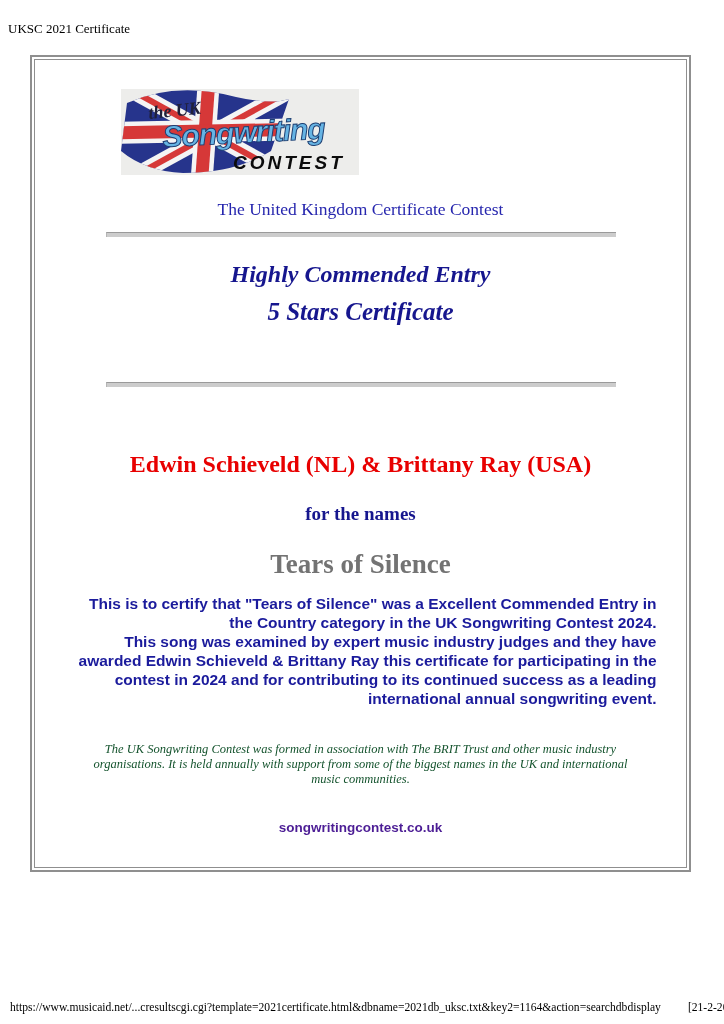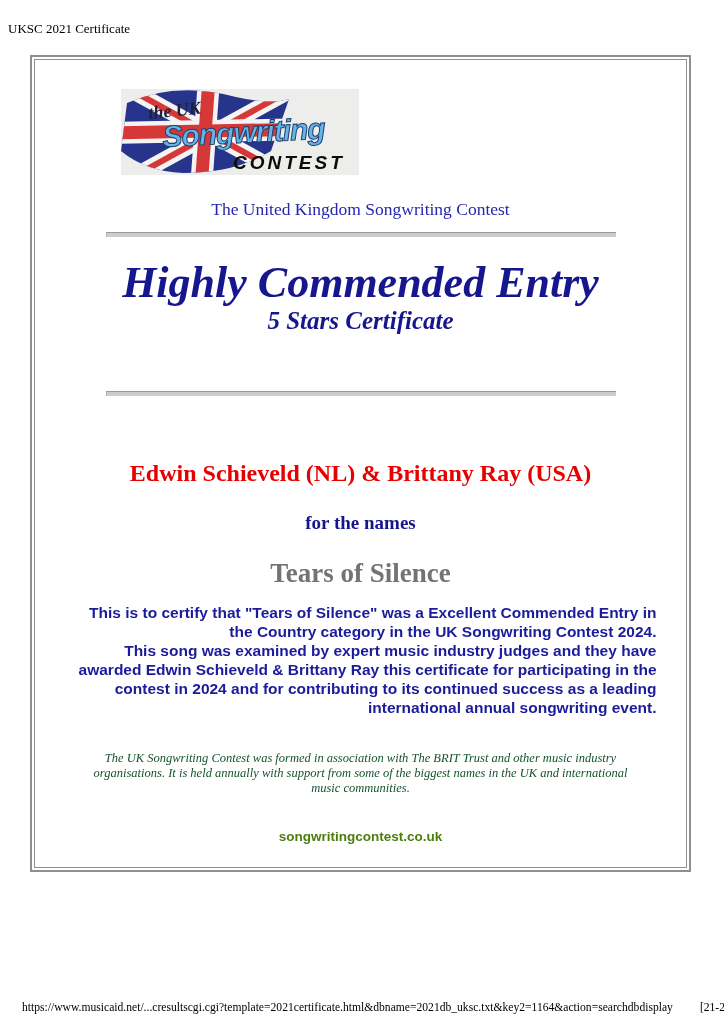--- a/index.html
+++ b/index.html
@@ -10,21 +10,21 @@
     overflow: hidden;
   }
 
   
   .print-header {
     position: absolute; top: 21px; left: 8px;
     font-size: 13px; color: #000;
     font-family: "Liberation Serif", serif;
   }
   .print-footer {
-    position: absolute; top: 1001px; left: 22px; right: 2px;
+    position: absolute; top: 1001px; left: 10px; right: 2px;
     font-size: 11.6px; color: #000;
     font-family: "Liberation Serif", serif;
     white-space: nowrap;
     display: flex; justify-content: space-between; gap: 27px;
   }
 
   
   .cert-outer {
     position: absolute; left: 30px; top: 55px;
     width: 661px; height: 817px;
@@ -55,22 +55,22 @@
   }
   .rule {
     width: 510px; height: 5px;
     margin: 12px auto 0 auto;
     background: #cccccc;
     border-top: 1px solid #9a9a9a;
     border-left: 1px solid #b5b5b5;
   }
   .rule-2 { margin-top: 55px; }
   .award-title {
-    margin-top: 25px;
-    font-size: 44px; line-height: 42px;
+    margin-top: 16px;
+    font-size: 24px; line-height: 42px;
     font-weight: bold; font-style: italic;
     color: #16168e;
     font-family: "Liberation Serif", serif;
   }
   .award-subtitle {
     margin-top: 2px;
     font-size: 25px; line-height: 30px;
     font-weight: bold; font-style: italic;
     color: #16168e;
     font-family: "Liberation Serif", serif;
@@ -110,21 +110,21 @@
     width: 556px;
     font-size: 12.5px; line-height: 15px;
     font-style: italic;
     color: #14532d;
     font-family: Liberation Serif, serif;
   }
   .website {
     margin-top: 33px;
     font-size: 13.5px;
     font-weight: bold;
-    color: #4d7c0f;
+    color: #4c1d95;
     font-family: "Liberation Sans", sans-serif;
   }
 
   
   .logo-the-uk {
     font-family: "Liberation Serif", serif;
     font-style: italic; font-weight: bold;
     font-size: 18px; fill: #20203a;
   }
   .logo-songwriting {
@@ -176,21 +176,21 @@
           <line x1="88" y1="-10" x2="80" y2="100"></line>
           <line x1="-10" y1="44" x2="190" y2="40"></line>
         </g>
       </g>
 
       <text class="logo-the-uk" x="28" y="30" transform="rotate(-6 28 30)">the UK</text>
       <text class="logo-songwriting" x="42" y="58" transform="rotate(-3 42 58)">Songwriting</text>
       <text class="logo-contest" x="112" y="80">CONTEST</text>
     </svg>
 
-    <div class="subtitle">The United Kingdom Songwriting Contest</div>
+    <div class="subtitle">The United Kingdom Certificate Contest</div>
 
     <div class="rule"></div>
 
     <div class="award-title">Highly Commended Entry</div>
     <div class="award-subtitle">5 Stars Certificate</div>
 
     <div class="rule rule-2"></div>
 
     <div class="artists">Edwin Schieveld (NL) &amp; Brittany Ray (USA)</div>
 

